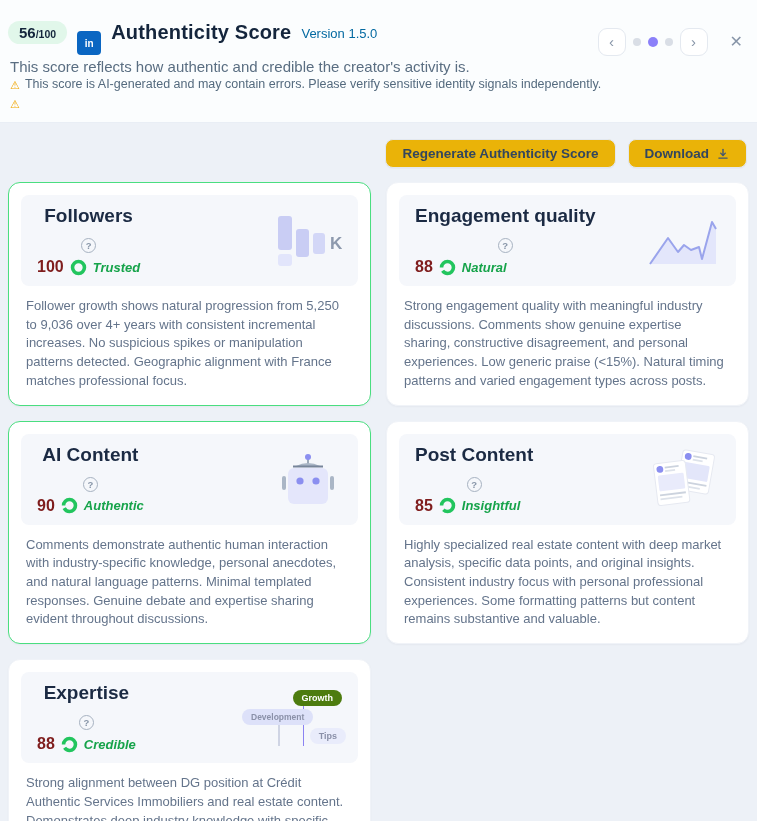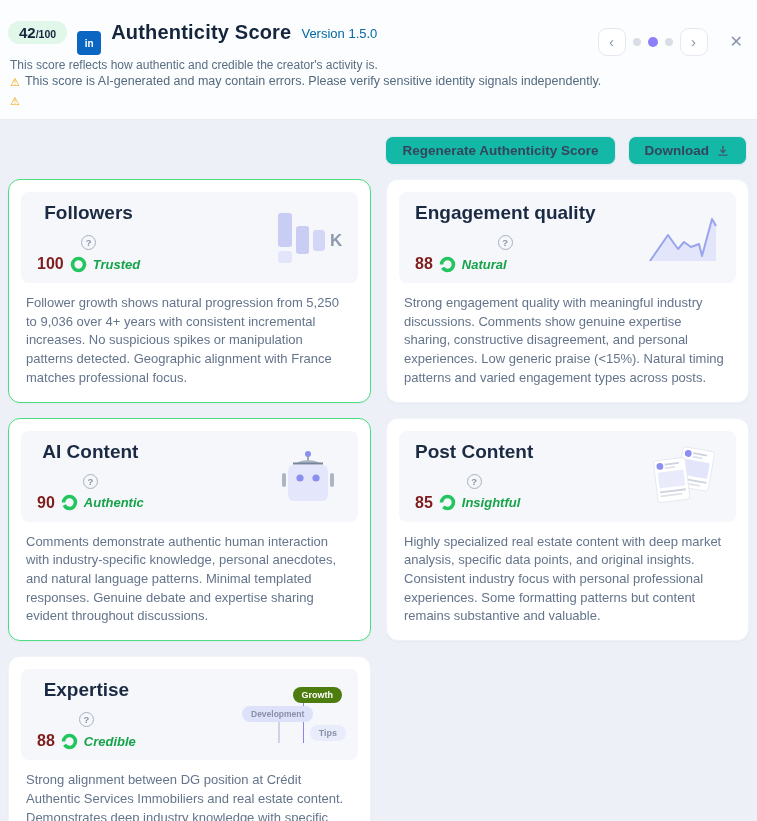--- a/index.html
+++ b/index.html
@@ -22,37 +22,37 @@
     background:#e1f7ea; color:#14253c; border-radius:14px;
     padding:3px 11px; font-weight:bold; font-size:15px; display:inline-flex; align-items:baseline;
   }
   .score-pill .total { font-size:10.5px; font-weight:600; }
   .li-icon {
     width:24px; height:24px; border-radius:4px; background:#0a66c2; color:#fff;
     font-weight:bold; font-size:10px; display:flex; align-items:center; justify-content:center;margin-top:21px;
   }
   .page-title { font-size:20px; font-weight:bold; color:#14253c; letter-spacing:.2px; }
   .version { font-size:13px; color:#0369a1; font-weight:500; padding-top:2px; }
-  .subtitle { font-size:12px; color:#5a6e82; margin:3px 0 2px 2px; }
+  .subtitle { font-size:15px; color:#5a6e82; margin:3px 0 2px 2px; }
   .warning-line { display:flex; align-items:flex-start; gap:5px; font-size:12.5px; color:#546a7e; margin:2px 0 0 2px; }
   .warn-ico { color:#f0a500; font-size:11px; line-height:1.5; }
   .controls { position:absolute; top:28px; right:12px; display:flex; align-items:center; gap:20px; }
   .carousel { display:flex; align-items:center; gap:7px; }
   .nav-btn {
     width:28px; height:28px; border-radius:9px; border:1px solid #e4e9f0; background:#fff;
     color:#8795a8; font-size:15px; display:flex; align-items:center; justify-content:center; cursor:pointer;
     padding-bottom:2px;
   }
   .dot { width:8px; height:8px; border-radius:50%; background:#d9dee6; cursor:pointer; }
   .dot.active { width:10px; height:10px; background:#8b80f9; }
   .close-x { color:#8795a8; font-size:16px; cursor:pointer; line-height:1; padding:2px; }
   
   .toolbar { display:flex; justify-content:flex-end; gap:12px; padding:16px 10px 14px; }
   .btn {
-    background:#14b8a6; border:1px solid #e3e8ef; border-radius:8px; padding:6px 16px;
+    background:#eab308; border:1px solid #e3e8ef; border-radius:8px; padding:6px 16px;
     font-size:13.5px; font-weight:600; color:#33465e; cursor:pointer;
     display:inline-flex; align-items:center; gap:7px; box-shadow:0 1px 1px rgba(20,40,70,.03);
     font-family:"Liberation Sans", sans-serif;
     text-align:center;
   }
   
   .grid { display:grid; grid-template-columns:1fr 1fr; gap:15px; margin:0 8px; align-items:start; }
   .card {
     background:#fff; border-radius:12px; padding:12px 12px 14px;
     border:1px solid #f0f3f8; box-shadow:0 1px 2px rgba(15,23,42,.04);
@@ -84,21 +84,21 @@
   .tag-tips { top:38px; right:0; background:#e9ecfb; color:#8a90a8; }
   .tag-line-gray { position:absolute; left:38px; top:30px; width:1.5px; height:26px; background:#cfd4e4; }
   .tag-line-purple { position:absolute; right:42px; top:10px; width:1.5px; height:46px; background:#8b83f2; }
 </style>
 </head>
 <body>
 
 <div class="header">
   <div class="title-row">
     <span class="score-pill">
-        <span>42</span>
+        <span>56</span>
         <span class="total">/100</span>
       </span>
     <span class="li-icon">in</span>
     <span class="page-title">Authenticity Score</span>
     <span class="version">Version 1.5.0</span>
   </div>
   <div class="subtitle">This score reflects how authentic and credible the creator's activity is.</div>
   <div class="warning-line">
     <span class="warn-ico">⚠</span>
     <span>This score is AI-generated and may contain errors. Please verify sensitive identity signals independently.</span>

